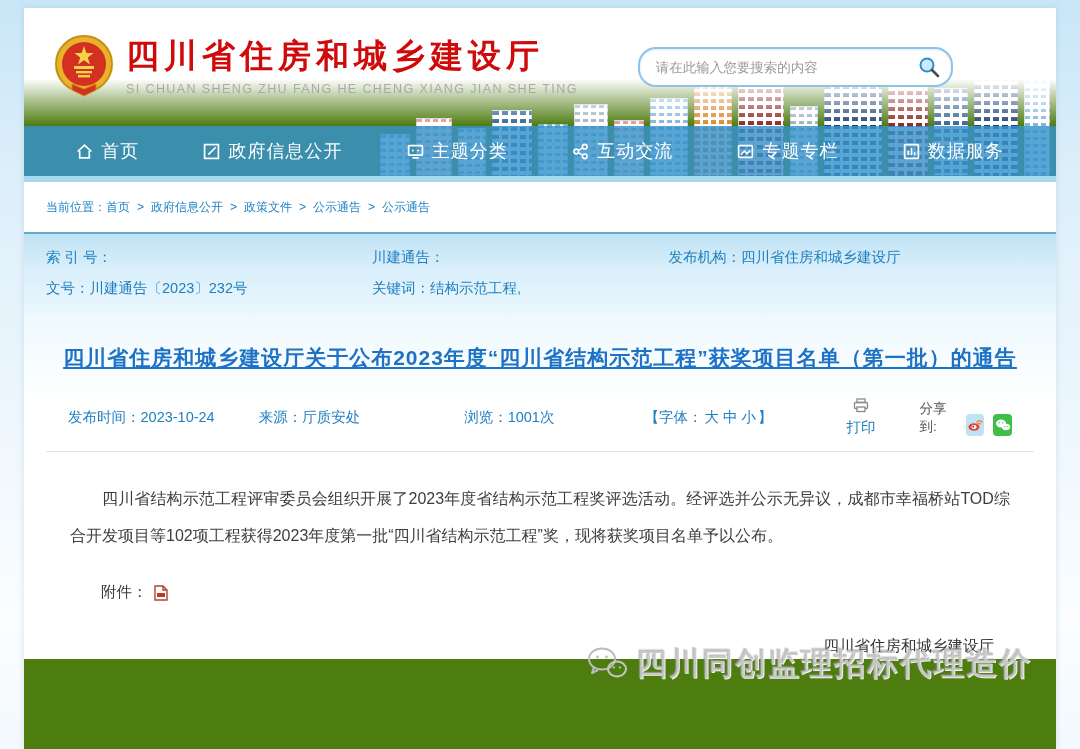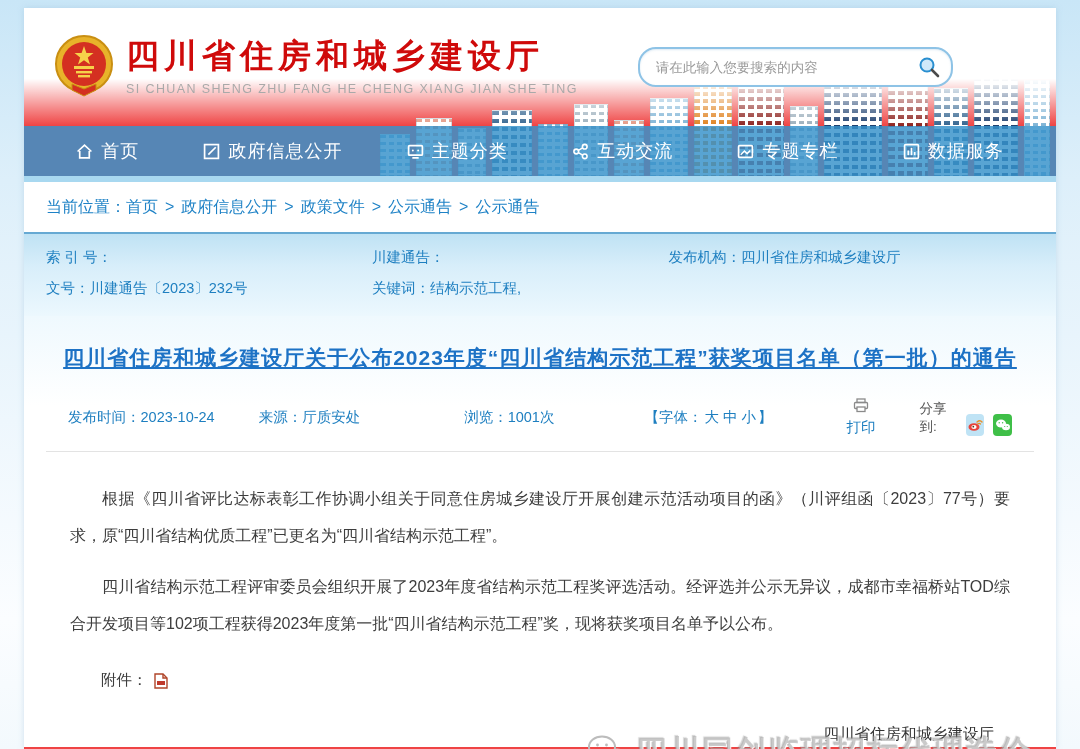--- a/index.html
+++ b/index.html
@@ -3,21 +3,21 @@
 <meta charset="utf-8">
 <style>
   * { margin:0; padding:0; box-sizing:border-box; }
   html,body { width:1080px; }
   body {
     font-family:"Liberation Sans","DejaVu Sans",sans-serif;
     background:linear-gradient(to bottom,#c9e6f7 0,#ddeffa 180px,#eef7fd 420px,#fbfdff 620px,#f3f9fd 749px);
   }
   .page { width:1080px; height:749px; overflow:hidden; position:relative; }
   .container {
-    margin:8px 24px 0 24px; background:#ef4444; min-height:741px; position:relative;
+    margin:8px 24px 0 24px; background:#4d7c0f; min-height:741px; position:relative;
     box-shadow:0 0 6px rgba(140,180,210,.35);
   }
 
   
   .header-wrap { position:relative; overflow:hidden; }
   .header {
     position:relative; height:118px; z-index:3;
     background:linear-gradient(to bottom,#ffffff 60%,rgba(255,255,255,0) 100%);
     display:flex; align-items:center; padding:0 0 0 30px;
   }
@@ -53,21 +53,21 @@
   .nav {
     position:relative; z-index:4; height:50px; background:rgba(56,147,203,.84);
     display:flex; align-items:center; justify-content:space-around; padding:0 20px;
   }
   .nav-item { display:flex; align-items:center; gap:8px; color:#fff; font-size:18px; cursor:pointer; letter-spacing:1px; }
   .nav-ico { display:flex; }
   .substrip { position:relative; z-index:4; height:6px; background:#a8d8f0; }
 
   
   .breadcrumb { height:50px; display:flex; align-items:center; padding:0 22px; background:#fff;
-    font-size:16px; color:#1e82c6; }
+    font-size:12px; color:#1e82c6; }
   .breadcrumb a { color:#1e82c6; text-decoration:none; cursor:pointer; }
   .crumb-sep { margin:0 7px; color:#1e82c6; }
 
   
   .meta-band {
     border-top:2px solid #66a9d3;
     background:linear-gradient(to bottom,#bfe2f4 0,#d8eefa 40%,#ecf8fe 100%);
     padding:14px 22px 18px 22px; font-size:14.5px; color:#1e7fc0;
   }
   .meta-row { display:grid; grid-template-columns:33% 30% 37%; row-gap:12px; }
@@ -296,21 +296,20 @@
               <circle cx="7.6" cy="4.8" r="0.7" fill="#3fbf48"></circle>
               <ellipse cx="11" cy="9" rx="4" ry="3.2" fill="#fff"></ellipse>
               <circle cx="9.7" cy="8.5" r="0.6" fill="#3fbf48"></circle>
               <circle cx="12.3" cy="8.5" r="0.6" fill="#3fbf48"></circle>
             </svg>
           </span>
         </span>
       </div>
 
       <div class="body-text">
-        <p>根据《四川省评比达标表彰工作协调小组关于同意住房城乡建设厅开展创建示范活动项目的函》（川评组函〔2023〕77号）要求，原“四川省结构优质工程”已更名为“四川省结构示范工程”。</p>
         <p>四川省结构示范工程评审委员会组织开展了2023年度省结构示范工程奖评选活动。经评选并公示无异议，成都市幸福桥站TOD综合开发项目等102项工程获得2023年度第一批“四川省结构示范工程”奖，现将获奖项目名单予以公布。</p>
       </div>
 
       <div class="attach-line">
         <span class="lbl">附件：</span>
         <span class="pdf-ico">
           <svg width="14" height="16" viewBox="0 0 14 16">
             <path d="M1 1 h8 l4 4 v10 h-12 z" fill="#fff" stroke="#b0452a" stroke-width="1.4"></path>
             <path d="M9 1 v4 h4" fill="none" stroke="#b0452a" stroke-width="1.4"></path>
             <rect x="3" y="8" width="8" height="4" fill="#c0392b"></rect>

